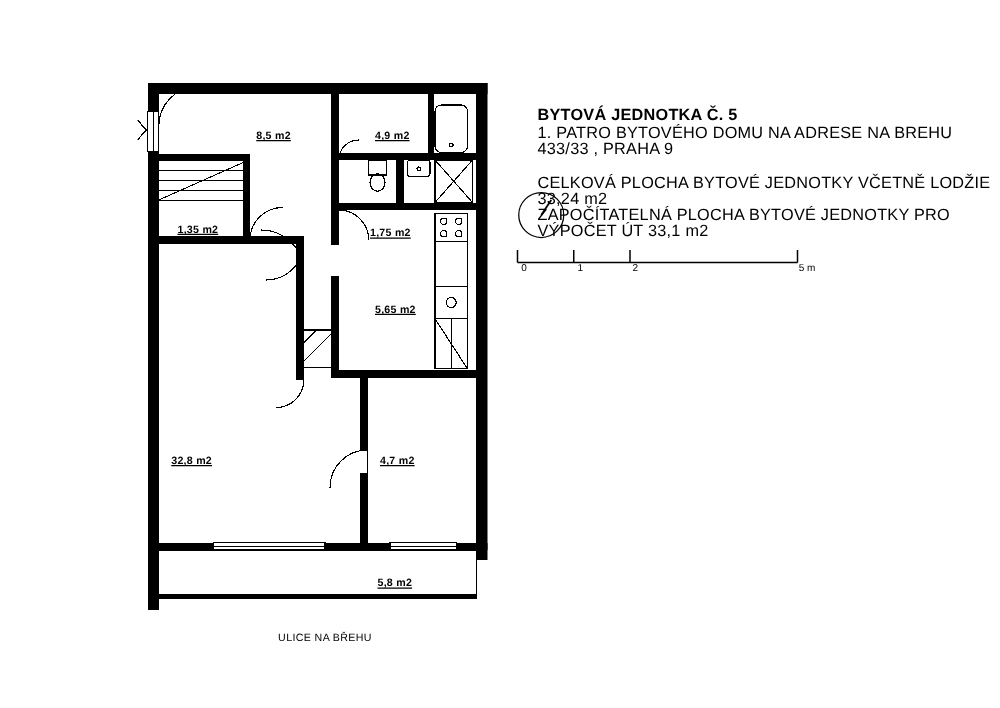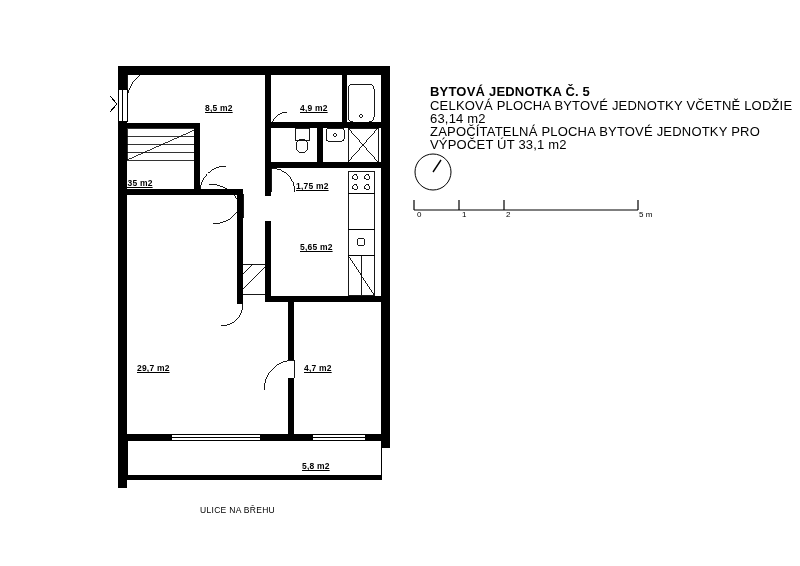--- a/index.html
+++ b/index.html
@@ -95,32 +95,34 @@
     white-space: nowrap;
     text-decoration: underline;
   }
 
   
   .street {
     position: absolute;
     left: 200px;
     top: 505px;
     width: 120px;
+    text-align: center;
     font-size: 8.5px;
     letter-spacing: 0.3px;
   }
 </style>
 </head>
 <body>
 
 <div class="page">
 
   <div class="info">
     <div class="title">BYTOVÁ JEDNOTKA Č. 5</div>
-    <div class="area-line">CELKOVÁ PLOCHA BYTOVÉ JEDNOTKY VČETNĚ LODŽIE 63,14 m2</div>
+    <div class="sub">1. PATRO BYTOVÉHO DOMU NA ADRESE NA BREHU 433/33 , PRAHA 9</div>
+    <div class="area-line">CELKOVÁ PLOCHA BYTOVÉ JEDNOTKY VČETNĚ LODŽIE 33,24 m2</div>
     <div class="area-line">ZAPOČÍTATELNÁ PLOCHA BYTOVÉ JEDNOTKY PRO VÝPOČET ÚT 33,1 m2</div>
   </div>
 
   <div class="north">
     <svg width="44" height="44" viewBox="0 0 44 44">
       <circle cx="22" cy="22" r="18" fill="none" stroke="#000" stroke-width="1"></circle>
       <line x1="22" y1="22" x2="30" y2="10" stroke="#000" stroke-width="1.4"></line>
     </svg>
   </div>
 
@@ -279,22 +281,22 @@
 
         <rect x="128" y="198" width="30" height="30"></rect>
         <line x1="128" y1="228" x2="158" y2="198"></line>
         <line x1="128" y1="213" x2="143" y2="198"></line>
       </g>
     </svg>
   </div>
 
   <div class="rlabel" style="left:205px; top:103px;">8,5 m2</div>
   <div class="rlabel" style="left:300px; top:103px;">4,9 m2</div>
-  <div class="rlabel" style="left:120px; top:178px;">1,35 m2</div>
+  <div class="rlabel" style="left:142px; top:178px;">1,35 m2</div>
   <div class="rlabel" style="left:296px; top:181px;">1,75 m2</div>
   <div class="rlabel" style="left:300px; top:242px;text-align:right;">5,65 m2</div>
-  <div class="rlabel" style="left:137px; top:363px;">29,7 m2</div>
+  <div class="rlabel" style="left:137px; top:363px;">32,8 m2</div>
   <div class="rlabel" style="left:304px; top:363px;">4,7 m2</div>
   <div class="rlabel" style="left:302px; top:461px;text-align:center;">5,8 m2</div>
 
   <div class="street">ULICE NA BŘEHU</div>
 
 </div>
 
 </body></html>

